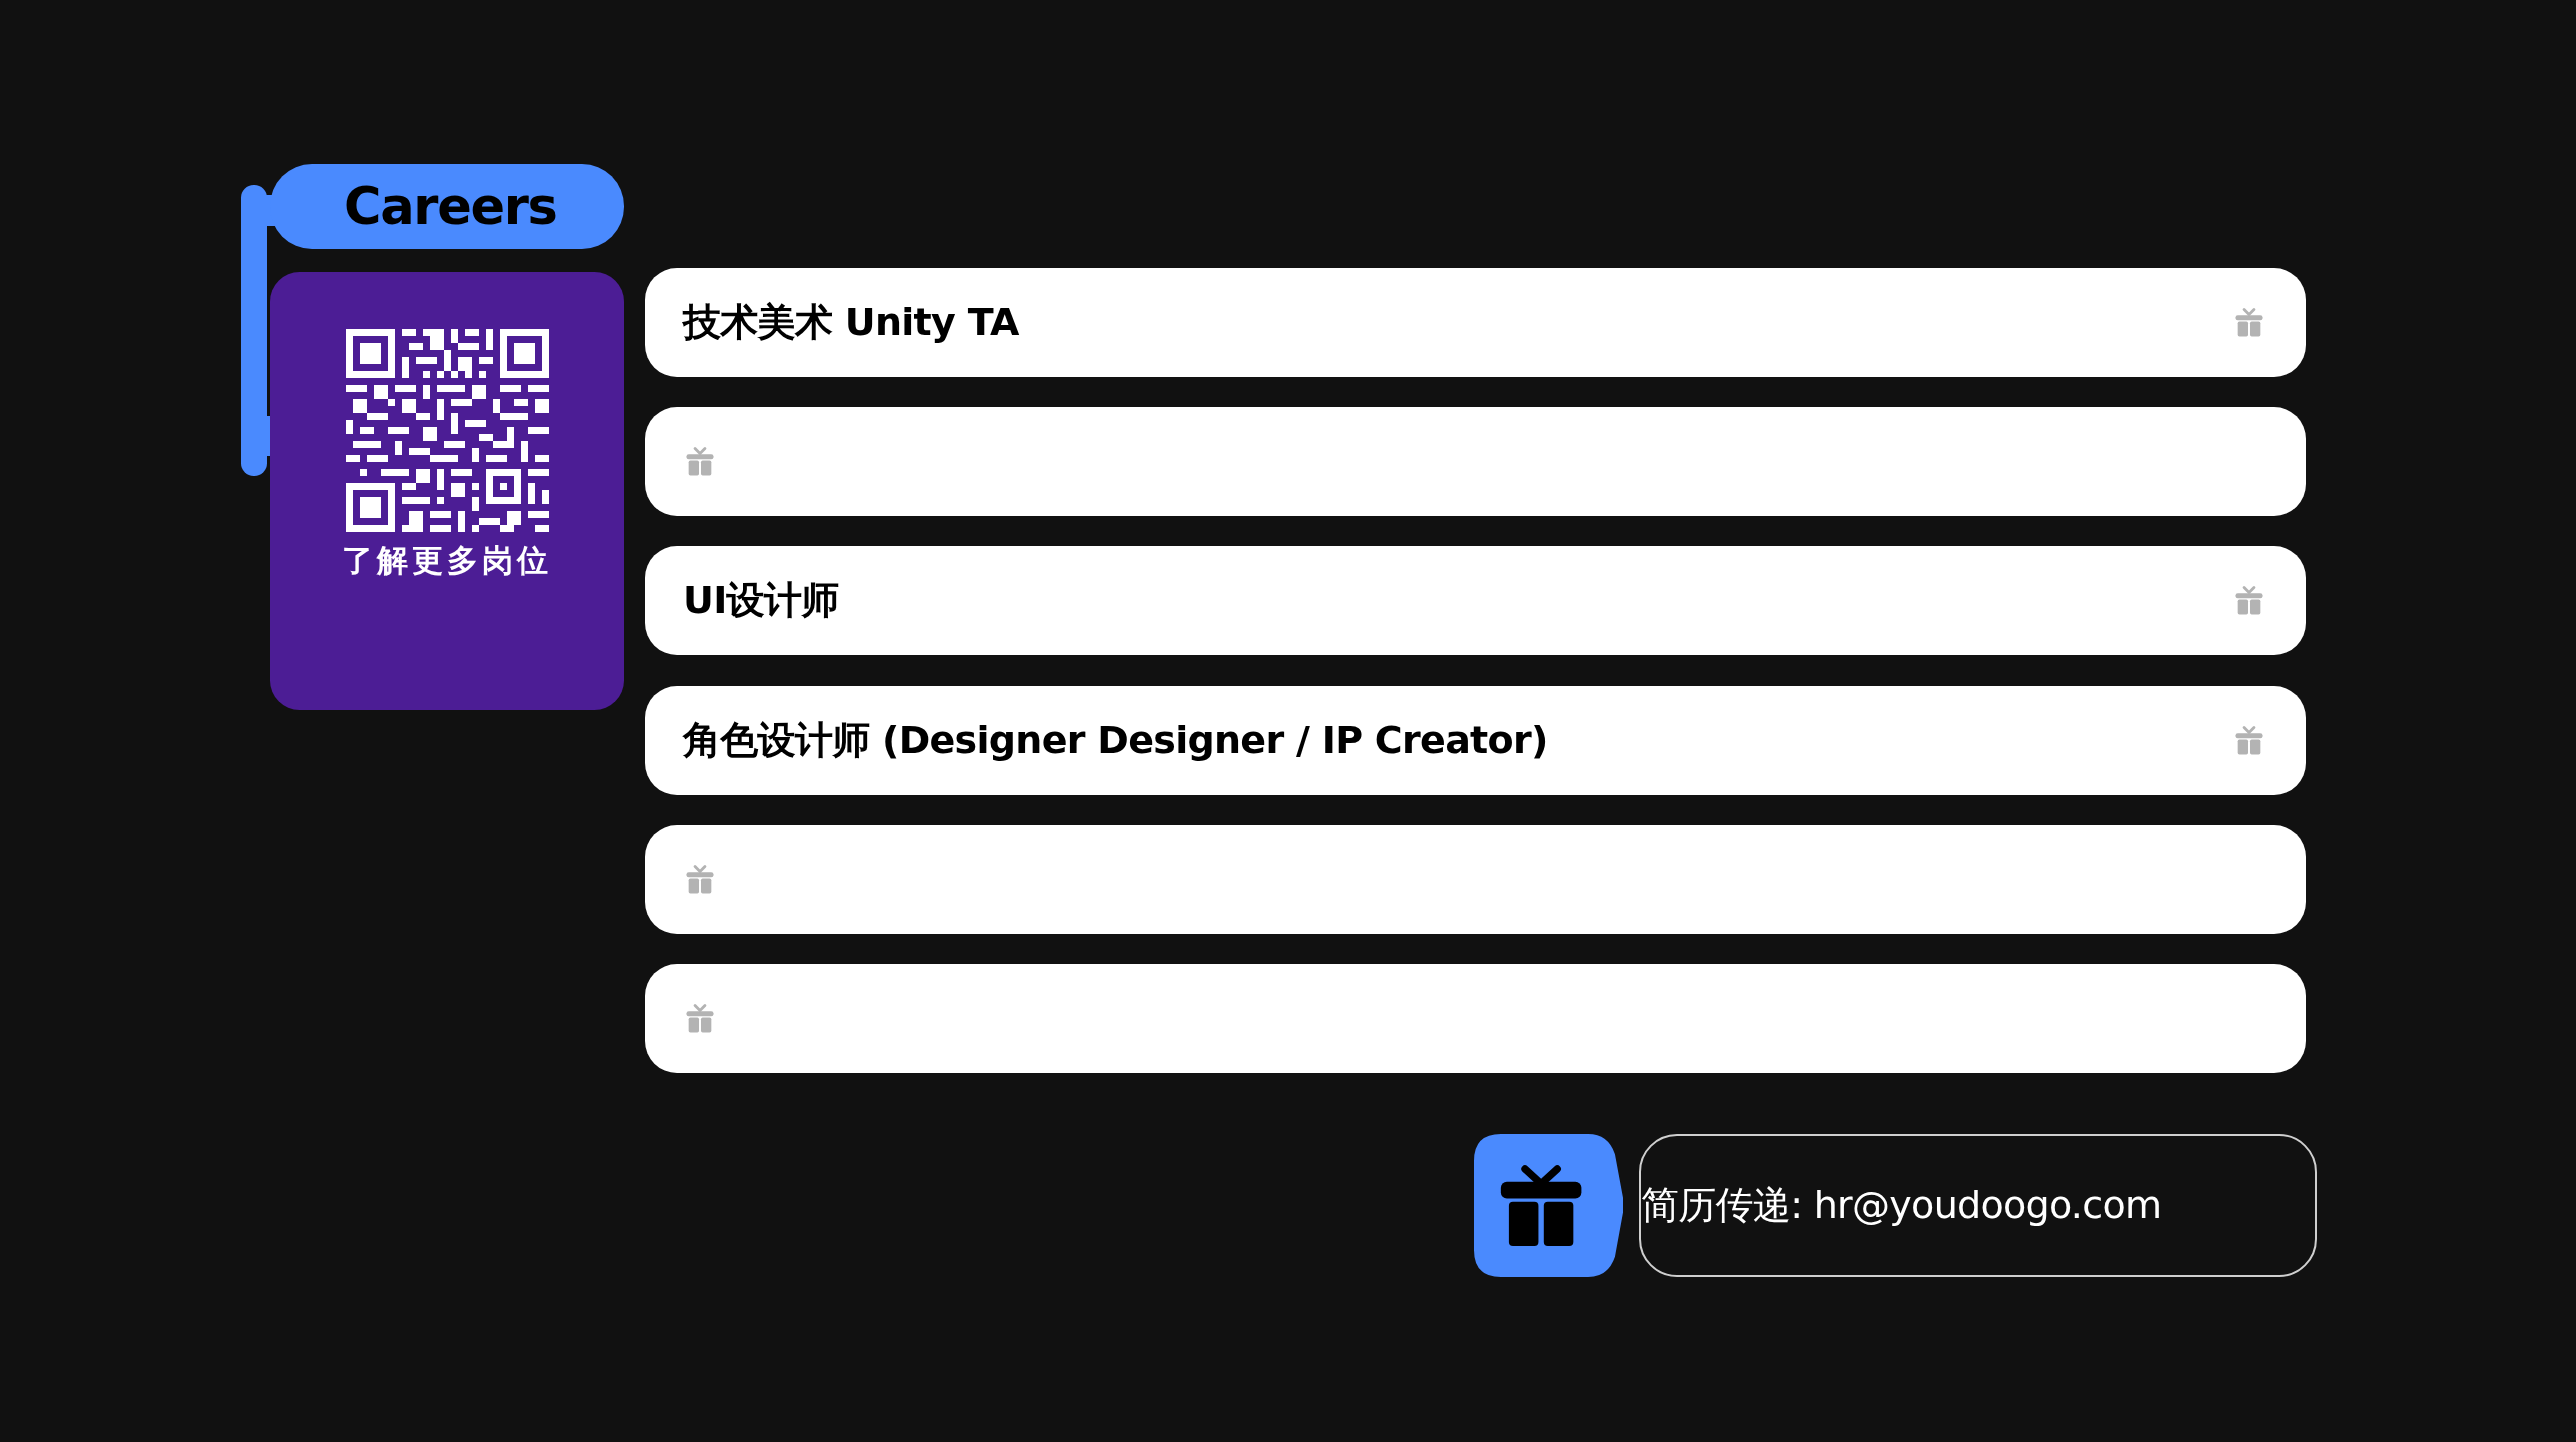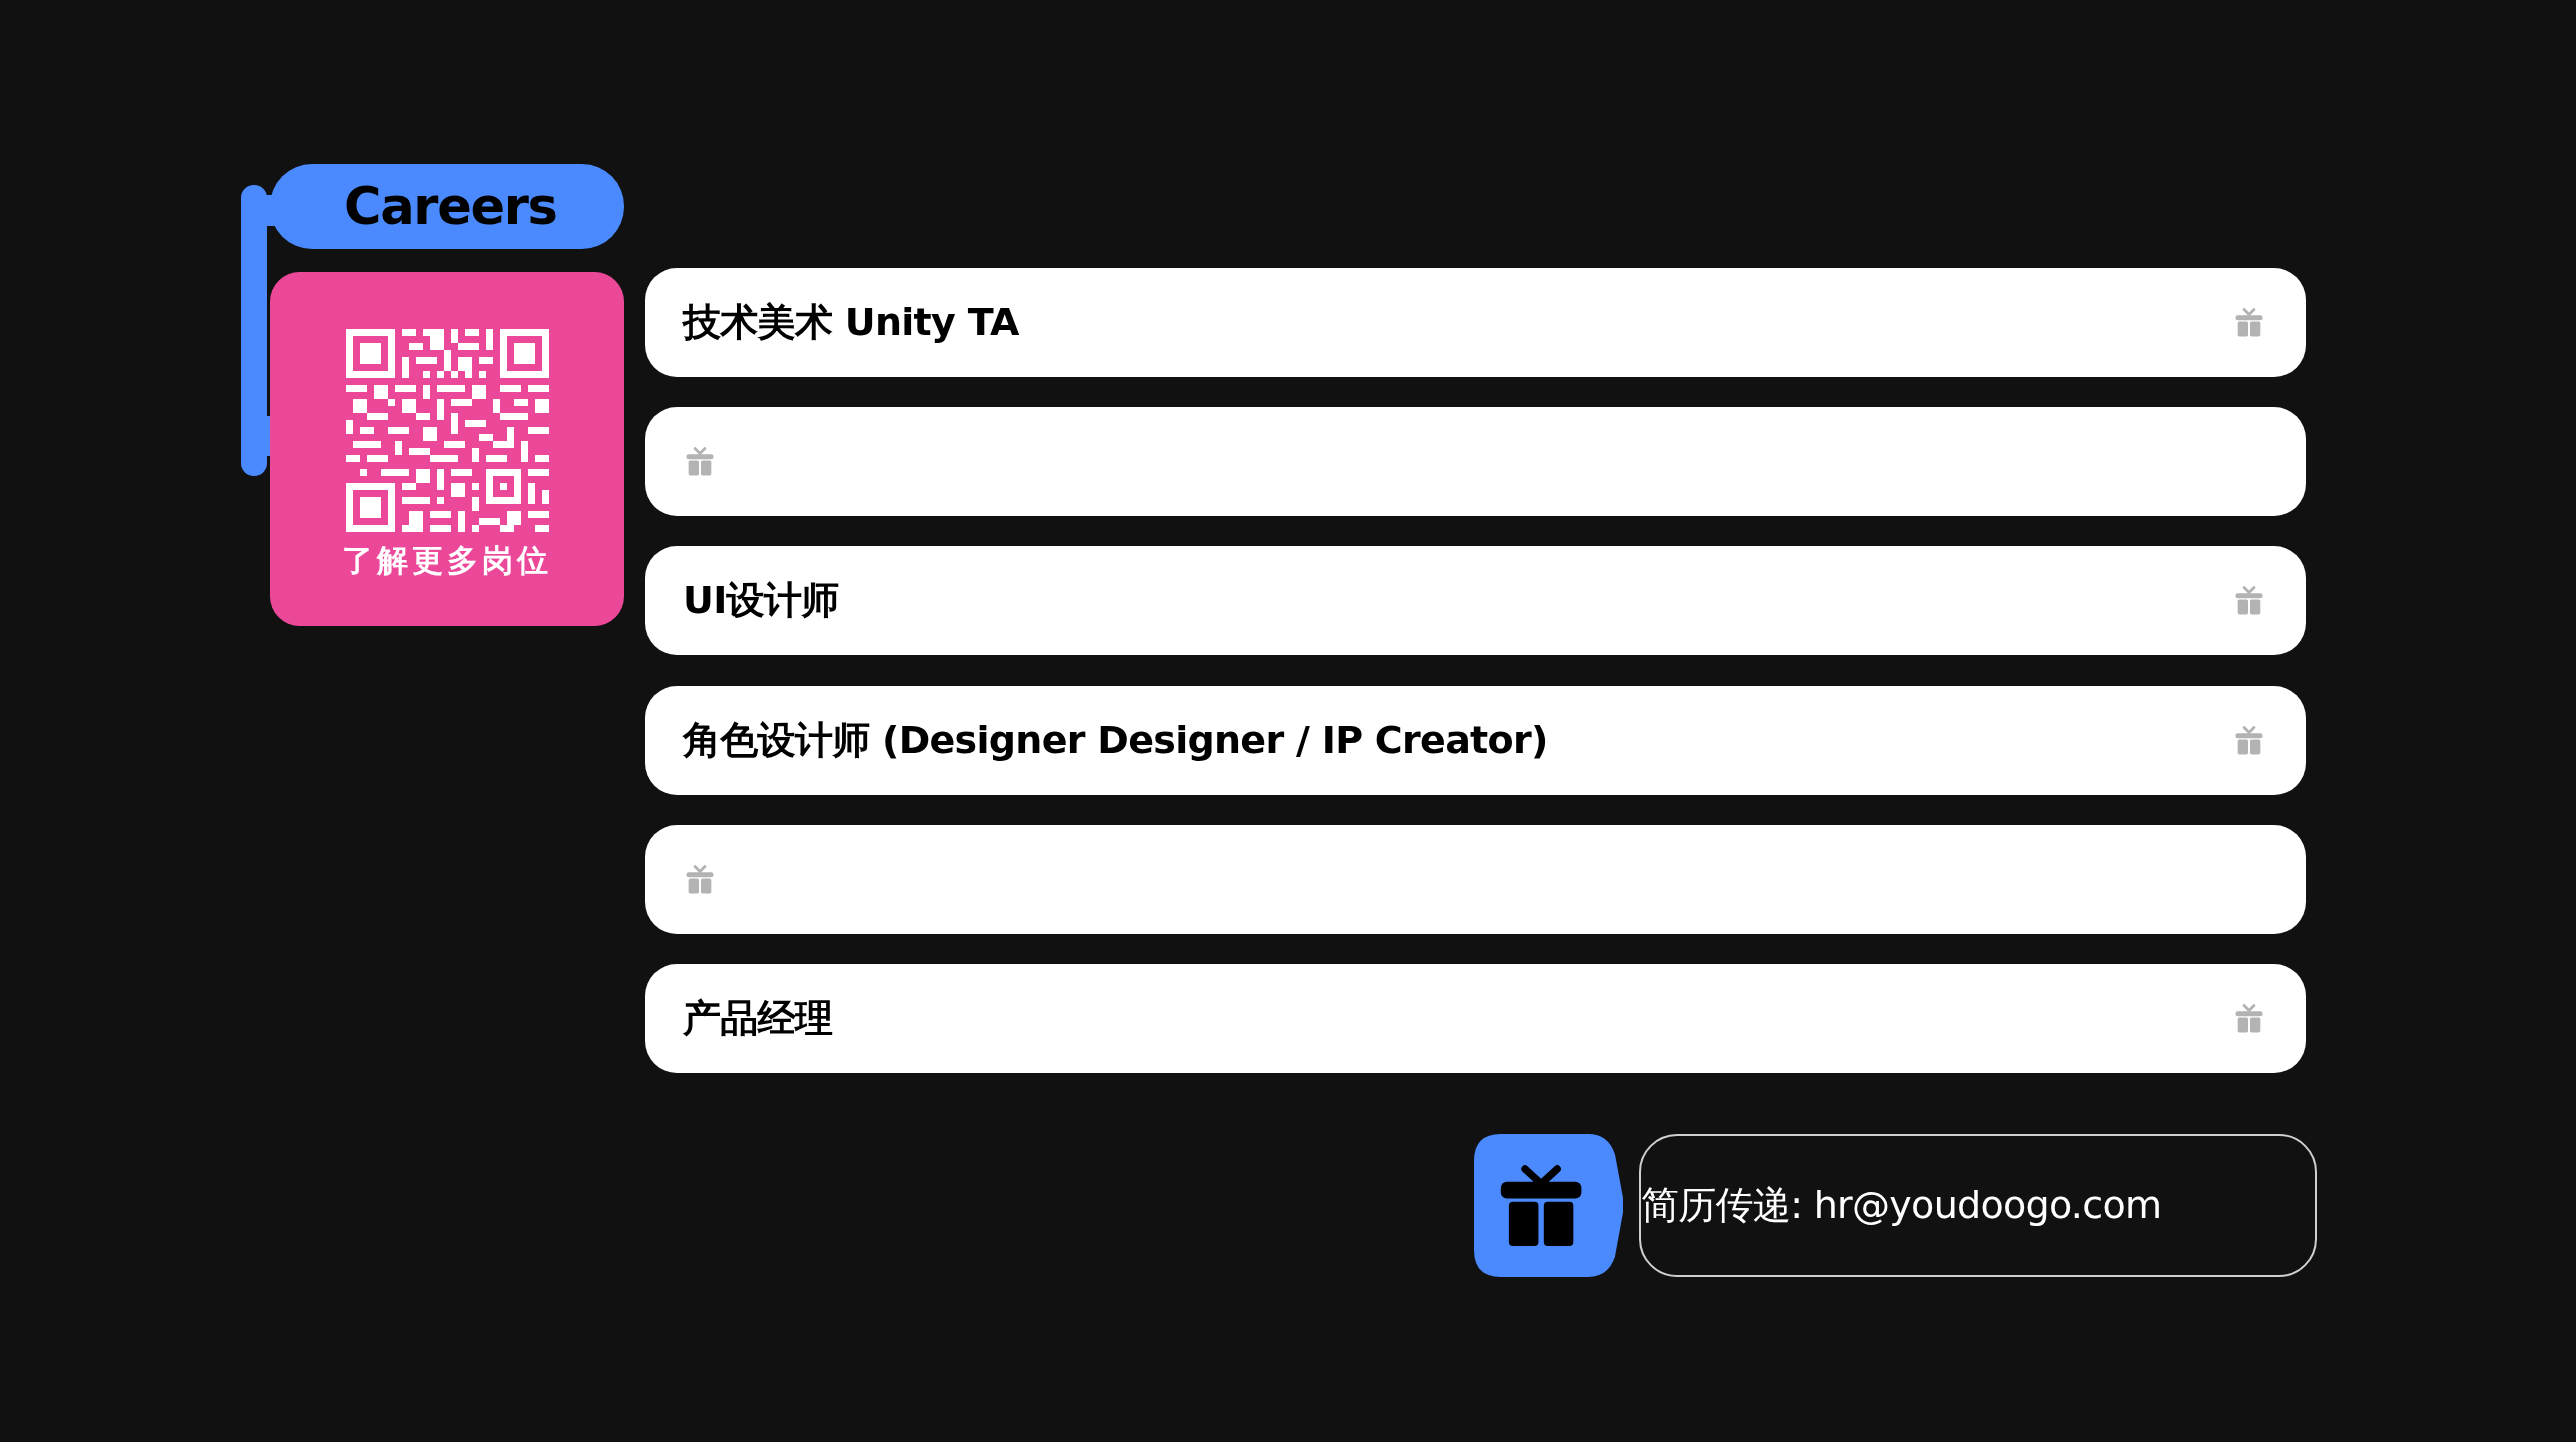--- a/index.html
+++ b/index.html
@@ -22,22 +22,22 @@
     position: absolute; left: 270px; top: 164px; width: 354px; height: 85px;
     background: #4a8afe; border-radius: 42px;
     display: flex; align-items: center; justify-content: center;
     box-sizing: border-box; padding-left: 6.7px;
   }
   .careers-pill span {
     font-family: "DejaVu Sans", sans-serif; font-weight: bold;
     font-size: 51px; color: #000; letter-spacing: -1.3px;
   }
   .qr-card {
-    position: absolute; left: 270px; top: 272px; width: 354px; height: 354px;
-    background: #ec4899; border-radius: 29.5px;
+    position: absolute; left: 270px; top: 272px; width: 354px; height: 438px;
+    background: #4c1d95; border-radius: 29.5px;
   }
   .qr {
     position: absolute; left: 76px; top: 57px; width: 203px; height: 203px;
   }
   .qr-caption {
     position: absolute; left: 0; right: 0; top: 268px; text-align: center;
     color: #ffffff; font-weight: bold; font-size: 31px; letter-spacing: 4px;
     font-family: "DejaVu Sans", sans-serif;
   }
   .job-list { position: absolute; left: 645px; top: 268px; width: 1661px; }
@@ -223,21 +223,20 @@
     <svg class="job-icon" viewBox="0 0 24 24">
         <g fill="#b3b3b3">
           <rect x="2.5" y="6.5" width="19" height="3.6" rx="1.5"></rect>
           <rect x="4" y="11" width="7.3" height="10.5" rx="1.2"></rect>
           <rect x="12.7" y="11" width="7.3" height="10.5" rx="1.2"></rect>
         </g>
         <path d="M8.5 2.5 L12 6 L15.5 2.5" stroke="#b3b3b3" stroke-width="2" stroke-linecap="round" fill="none"></path>
       </svg>
   </div>
   <div class="job-row" style="top:696px">
-    <span class="job-title">产品经理</span>
     <svg class="job-icon" viewBox="0 0 24 24">
         <g fill="#b3b3b3">
           <rect x="2.5" y="6.5" width="19" height="3.6" rx="1.5"></rect>
           <rect x="4" y="11" width="7.3" height="10.5" rx="1.2"></rect>
           <rect x="12.7" y="11" width="7.3" height="10.5" rx="1.2"></rect>
         </g>
         <path d="M8.5 2.5 L12 6 L15.5 2.5" stroke="#b3b3b3" stroke-width="2" stroke-linecap="round" fill="none"></path>
       </svg>
   </div>
 </div>

